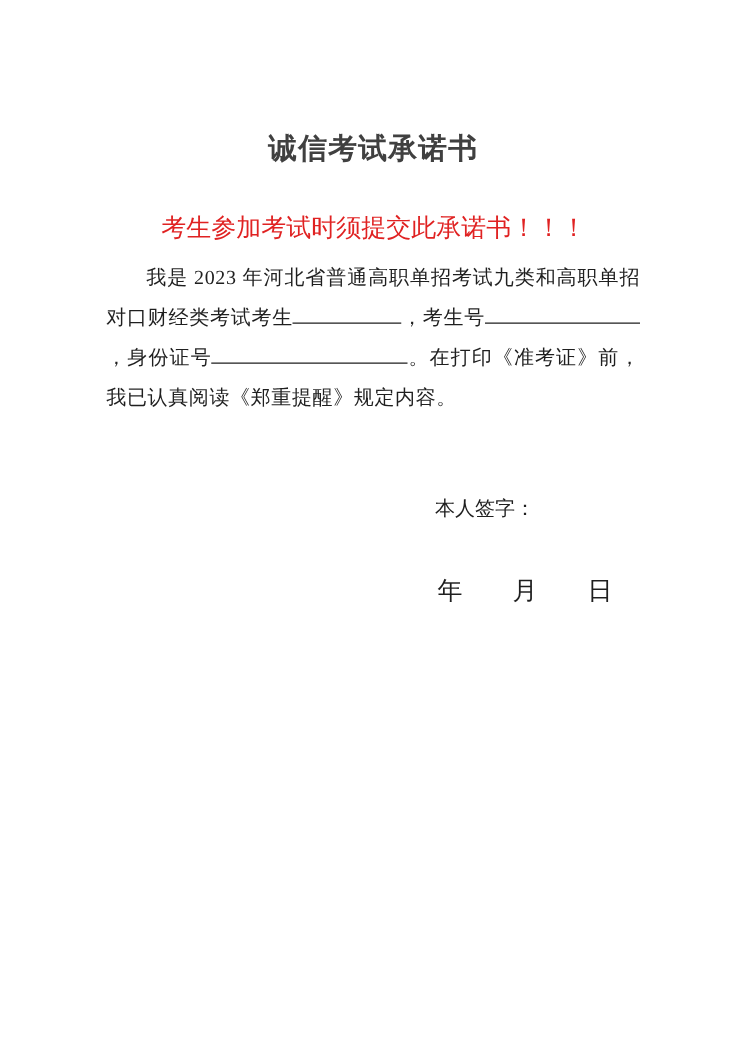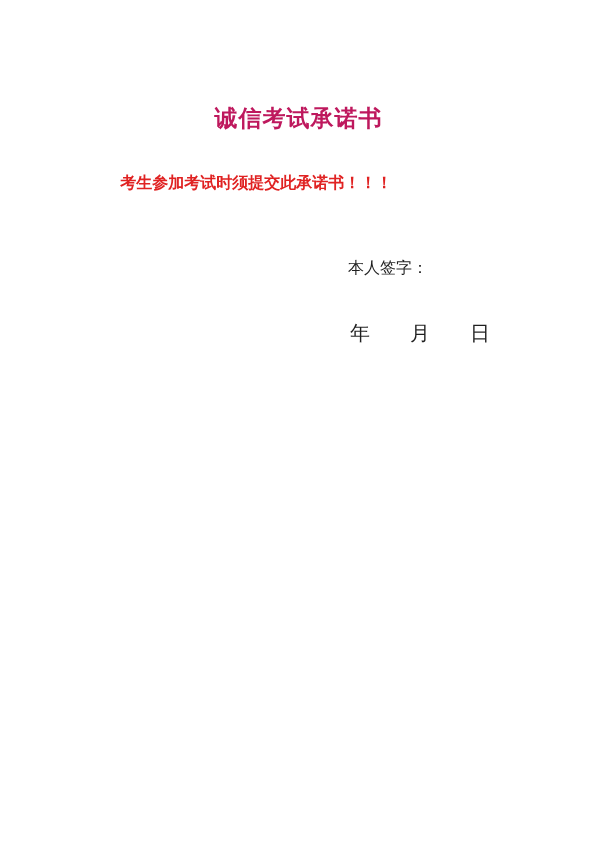--- a/index.html
+++ b/index.html
@@ -20,27 +20,27 @@
     padding:0 88px 0 85px;
   }
   .doc-title{
     margin:103px 0 0 0;
     font-family:"Liberation Sans","DejaVu Sans",sans-serif;
     font-weight:bold;
     font-size:23px;
     line-height:30px;
     text-align:center;
     letter-spacing:1px;
-    color:#be185d;
+    color:#404040;
   }
   .notice{
     margin:38px 0 12px 0;
     font-family:"Liberation Sans","DejaVu Sans",sans-serif;
-    font-weight:bold;
-    font-size:16px;
+    font-weight:normal;
+    font-size:20px;
     line-height:24px;
     color:var(--notice-red);
     text-indent:2.2em;
   }
   .body-para{
     margin:0;
     font-size:16px;
     line-height:32px;
     text-align:justify;
     text-indent:2em;
@@ -67,20 +67,21 @@
 </style>
 </head>
 <body>
 
 <div class="doc">
 
   <h1 class="doc-title">诚信考试承诺书</h1>
 
   <p class="notice">考生参加考试时须提交此承诺书！！！</p>
 
+  <p class="body-para"><span>我是 2023 年河北省普通高职单招考试九类和高职单招对口财经类考试考生</span><span class="blank" style="width: 87px;"></span><span>，考生号</span><span class="blank" style="width: 124px;"></span><span>，身份证号</span><span class="blank" style="width: 157px;"></span><span>。在打印《准考证》前，我已认真阅读《郑重提醒》规定内容。</span></p>
 
 
   <div class="sign-block">
     <p class="sign-line">本人签字：</p>
     <p class="date-line">年　　月　　日</p>
   </div>
 
 </div>
 
 </body></html>

